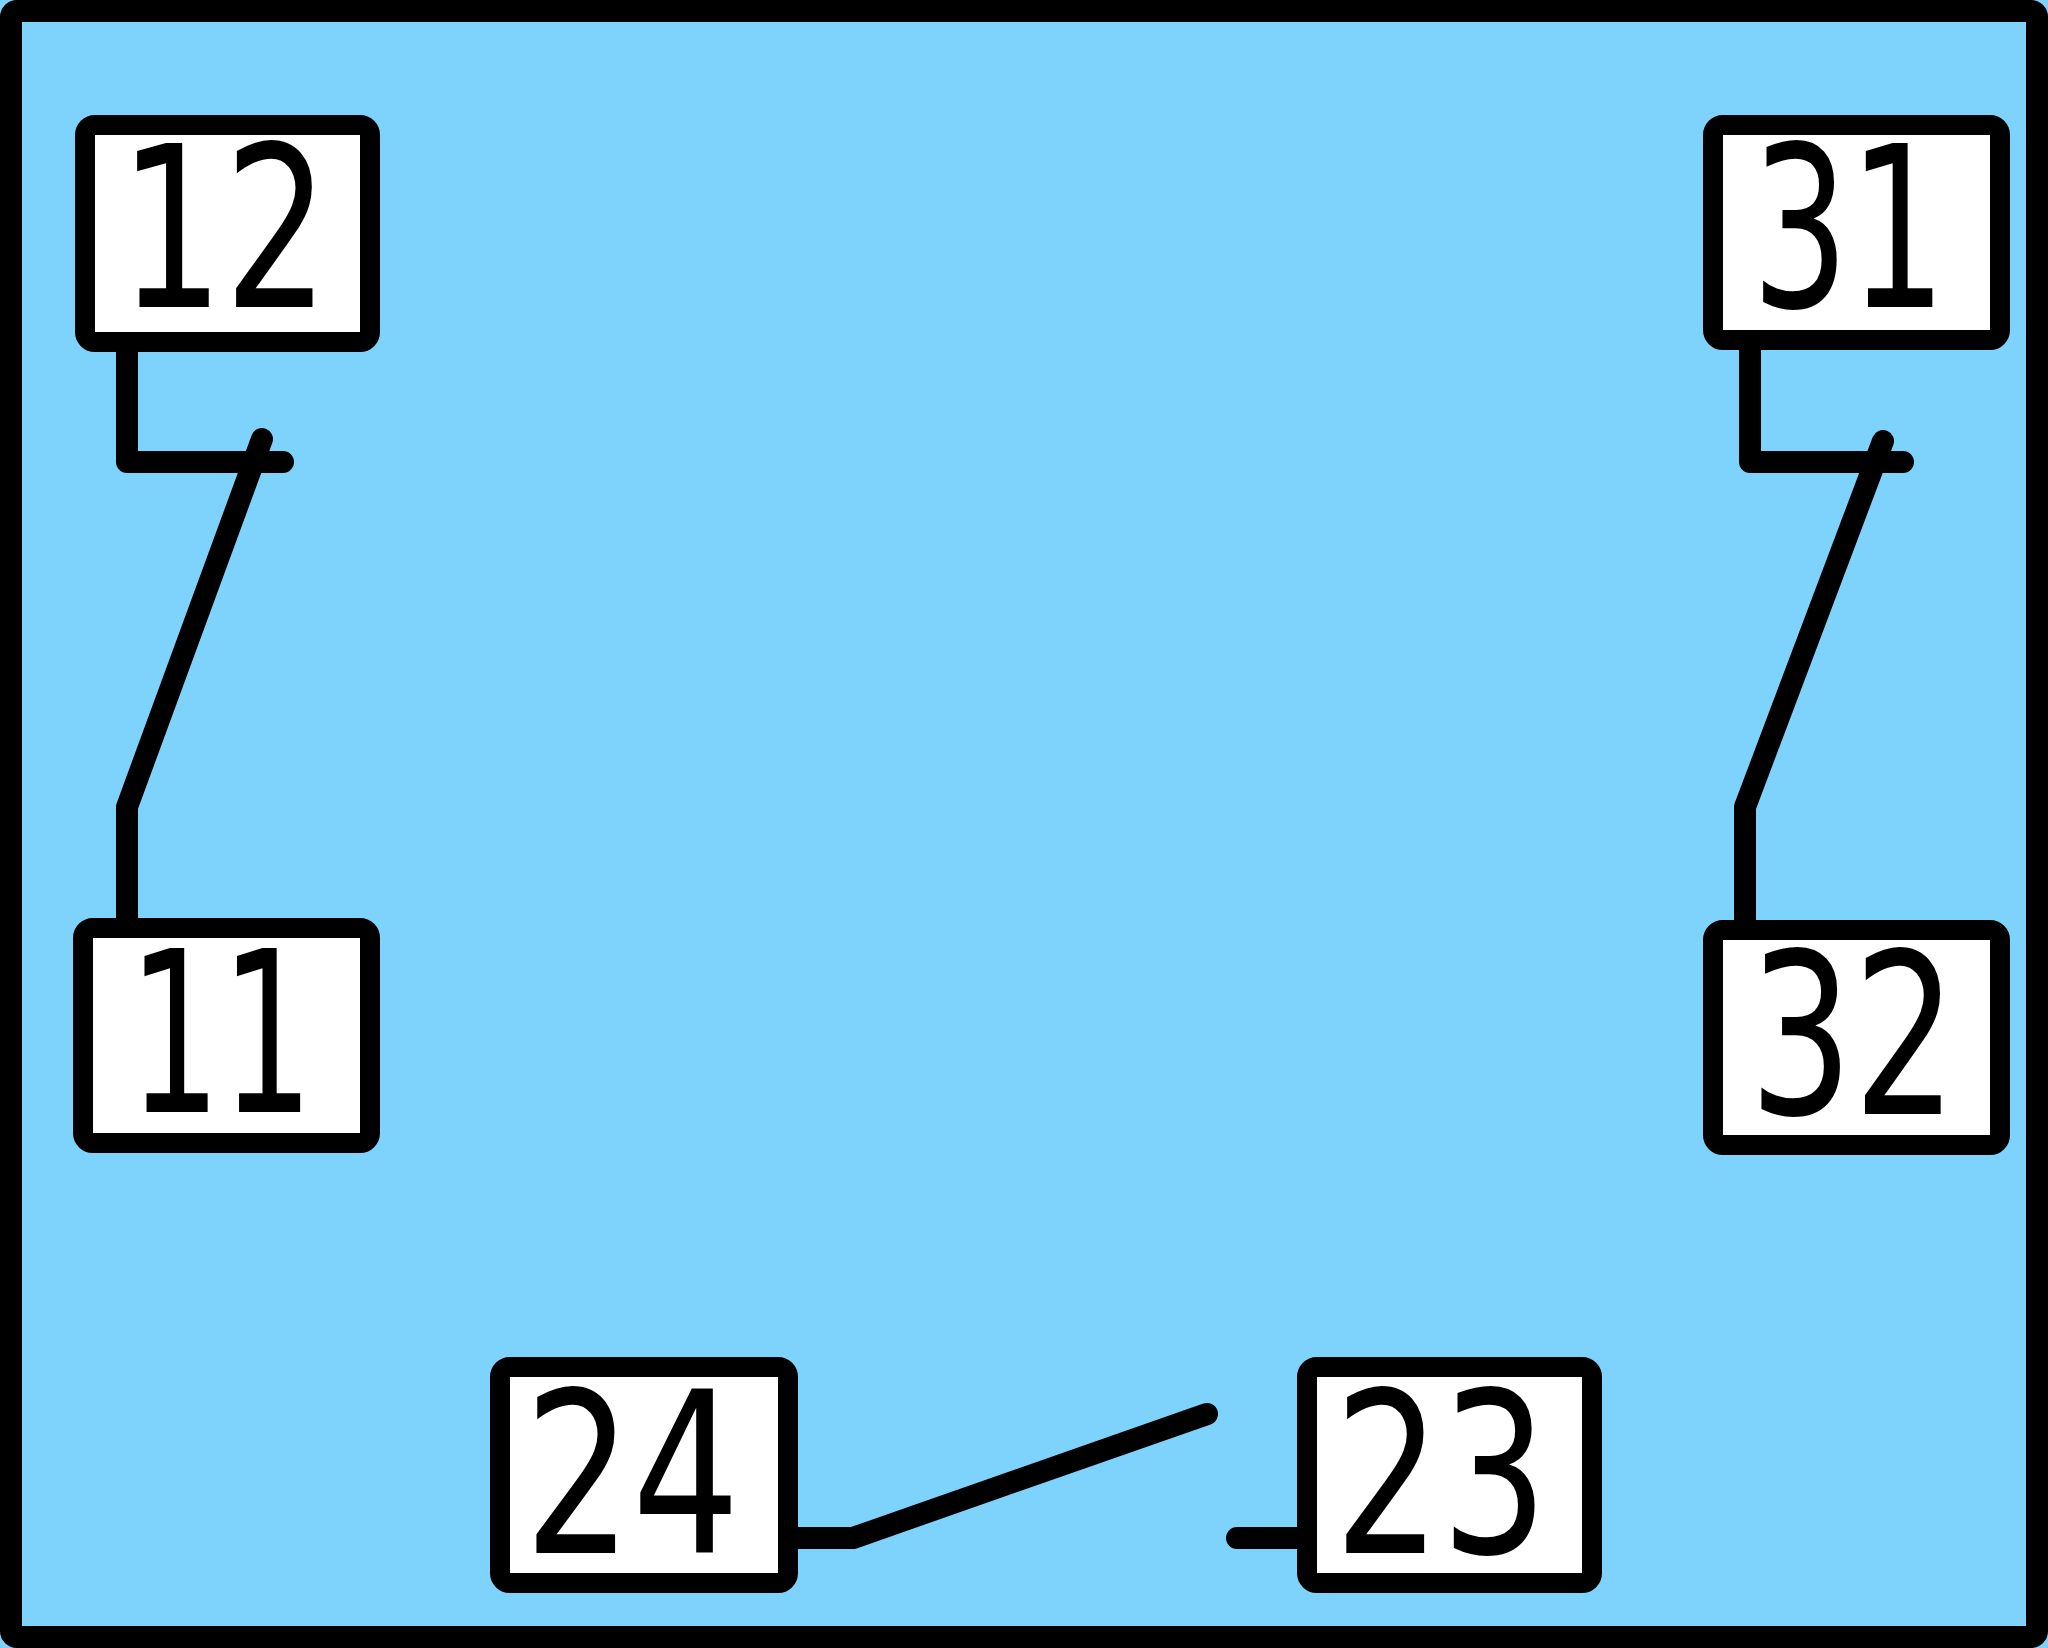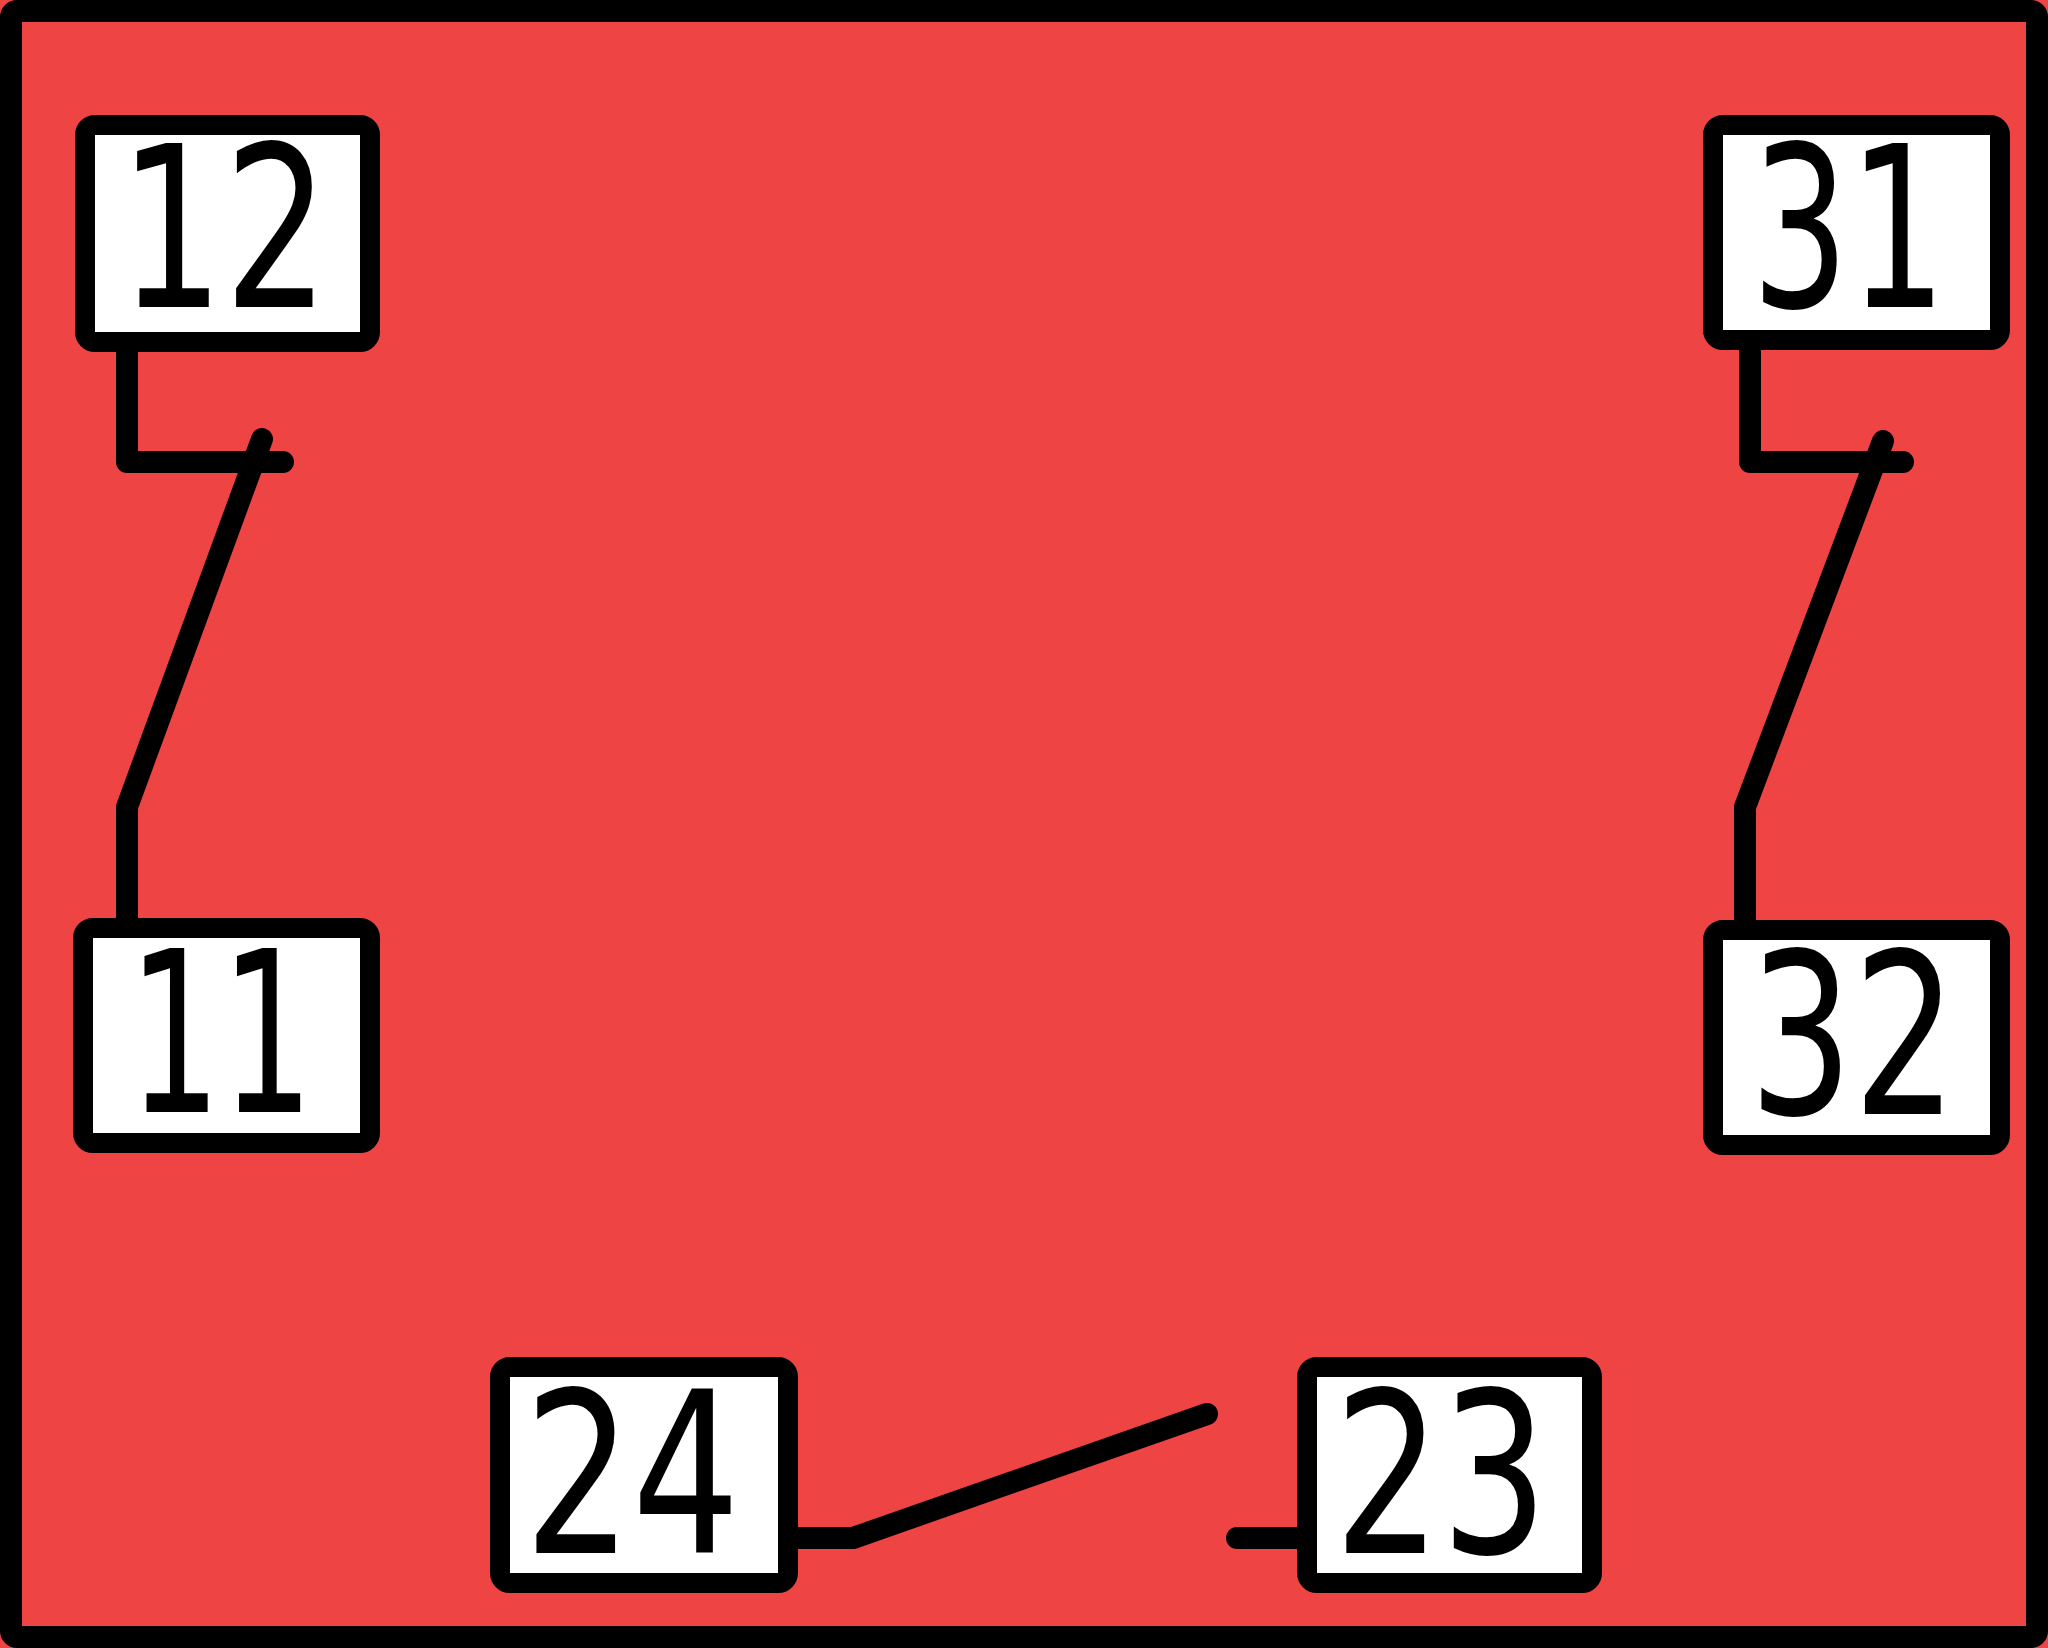--- a/index.html
+++ b/index.html
@@ -4,21 +4,21 @@
 <style>
   html, body {
     margin: 0;
     padding: 0;
     background: #ffffff;
   }
   .canvas {
     width: 2048px;
     height: 1648px;
     position: relative;
-    background: #ef4444;
+    background: #7dd3fc;
   }
   svg { display: block; }
   .frame {
     fill: none;
     stroke: #000000;
     stroke-width: 22;
   }
   .tbox {
     fill: #ffffff;
     stroke: #000000;

